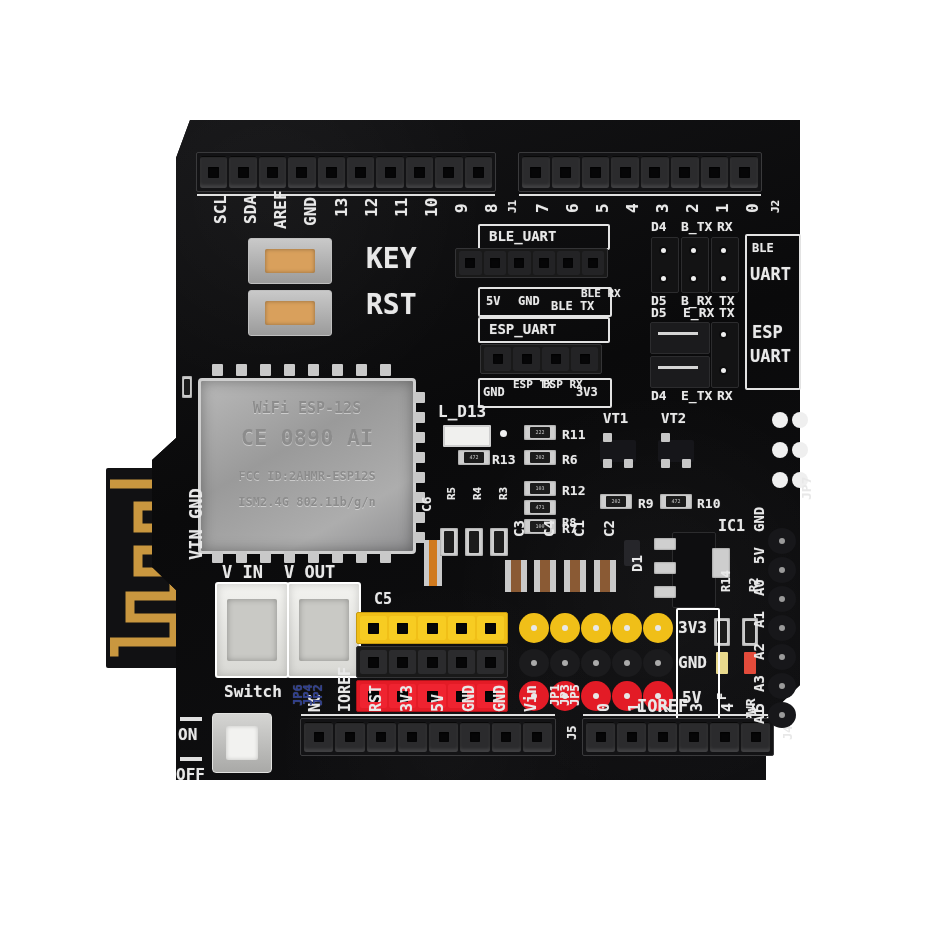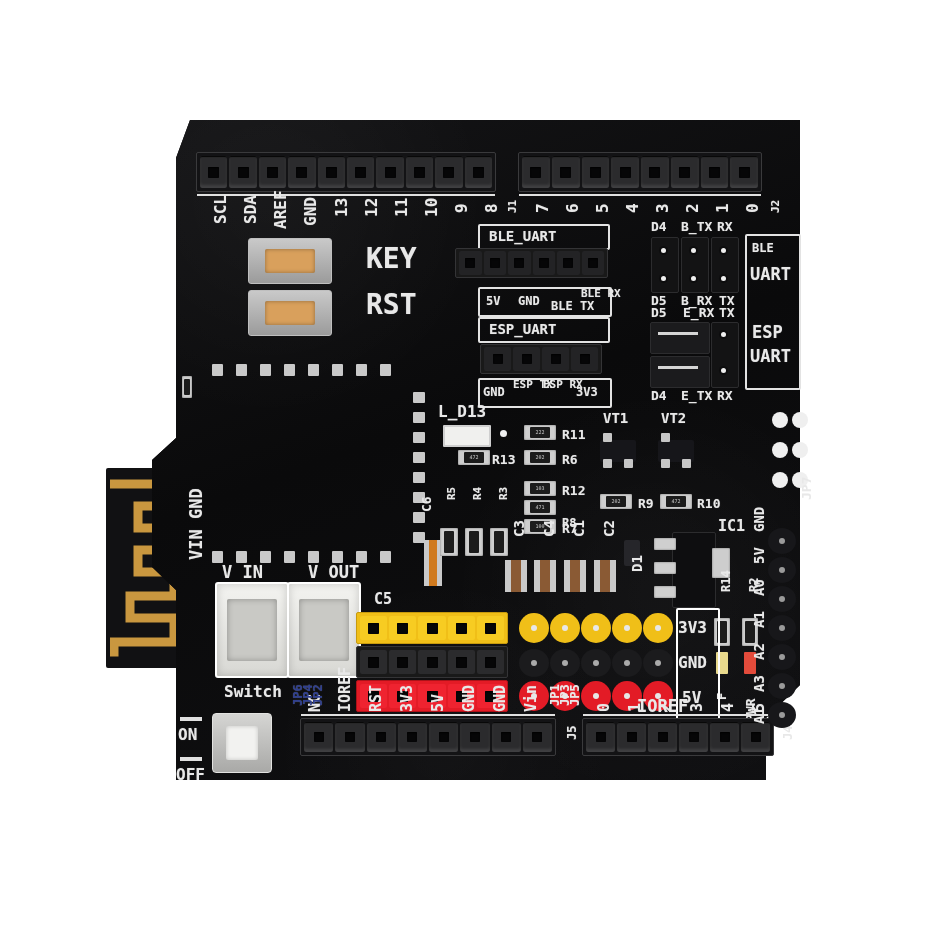--- a/index.html
+++ b/index.html
@@ -297,20 +297,26 @@
   <div class="slk" style="left:651px;top:389px;font-size:13px">D4</div>
   <div class="slk" style="left:681px;top:389px;font-size:13px">E_TX</div>
   <div class="slk" style="left:717px;top:389px;font-size:13px">RX</div>
 
   <div class="box-out" style="left:745px;top:234px;width:52px;height:152px;"></div>
   <div class="slk" style="left:752px;top:242px;font-size:12px">BLE</div>
   <div class="slk" style="left:750px;top:266px;font-size:17px">UART</div>
   <div class="slk" style="left:752px;top:324px;font-size:17px">ESP</div>
   <div class="slk" style="left:750px;top:348px;font-size:17px">UART</div>
 
+  <div id="module">
+    <div class="mtext" style="top:18px;font-size:15px">WiFi ESP-12S</div>
+    <div class="mtext" style="top:44px;font-size:22px">CE 0890 AI</div>
+    <div class="mtext" style="top:88px;font-size:12px">FCC ID:2AHMR-ESP12S</div>
+    <div class="mtext" style="top:114px;font-size:12px">ISM2.4G 802.11b/g/n</div>
+  </div>
 
   <div class="mod-pad" style="left:413px;top:392px;width:12px;height:11px"></div>
   <div class="mod-pad" style="left:413px;top:412px;width:12px;height:11px"></div>
   <div class="mod-pad" style="left:413px;top:432px;width:12px;height:11px"></div>
   <div class="mod-pad" style="left:413px;top:452px;width:12px;height:11px"></div>
   <div class="mod-pad" style="left:413px;top:472px;width:12px;height:11px"></div>
   <div class="mod-pad" style="left:413px;top:492px;width:12px;height:11px"></div>
   <div class="mod-pad" style="left:413px;top:512px;width:12px;height:11px"></div>
   <div class="mod-pad" style="left:413px;top:532px;width:12px;height:11px"></div>
   <div class="mod-pad" style="left:212px;top:551px;width:11px;height:12px"></div>
@@ -434,21 +440,21 @@
   <div class="slk vert" style="left:748px;top:592px;font-size:12px">R2</div>
   <div class="smd" style="left:742px;top:618px;width:16px;height:28px">
       <b></b>
     </div>
   <div class="led" style="left:716px;top:652px;width:12px;height:22px;background:#e8d98c"></div>
   <div class="led" style="left:744px;top:652px;width:12px;height:22px;background:#e34b3b"></div>
   <div class="slk vert" style="left:716px;top:700px;font-size:12px">F</div>
   <div class="slk vert" style="left:744px;top:722px;font-size:13px">PWR</div>
 
   <div class="slk" style="left:222px;top:564px;font-size:17px">V IN</div>
-  <div class="slk" style="left:308px;top:564px;font-size:17px">V OUT</div>
+  <div class="slk" style="left:284px;top:564px;font-size:17px">V OUT</div>
   <div class="wcon" style="left:215px;top:582px;width:70px;height:92px">
       <s></s>
     </div>
   <div class="wcon" style="left:287px;top:582px;width:70px;height:92px">
       <s></s>
     </div>
   <div class="slk vert" style="left:188px;top:560px;font-size:17px">VIN GND</div>
 
   <div class="slk" style="left:224px;top:684px;font-size:16px">Switch</div>
   <div id="switch">

